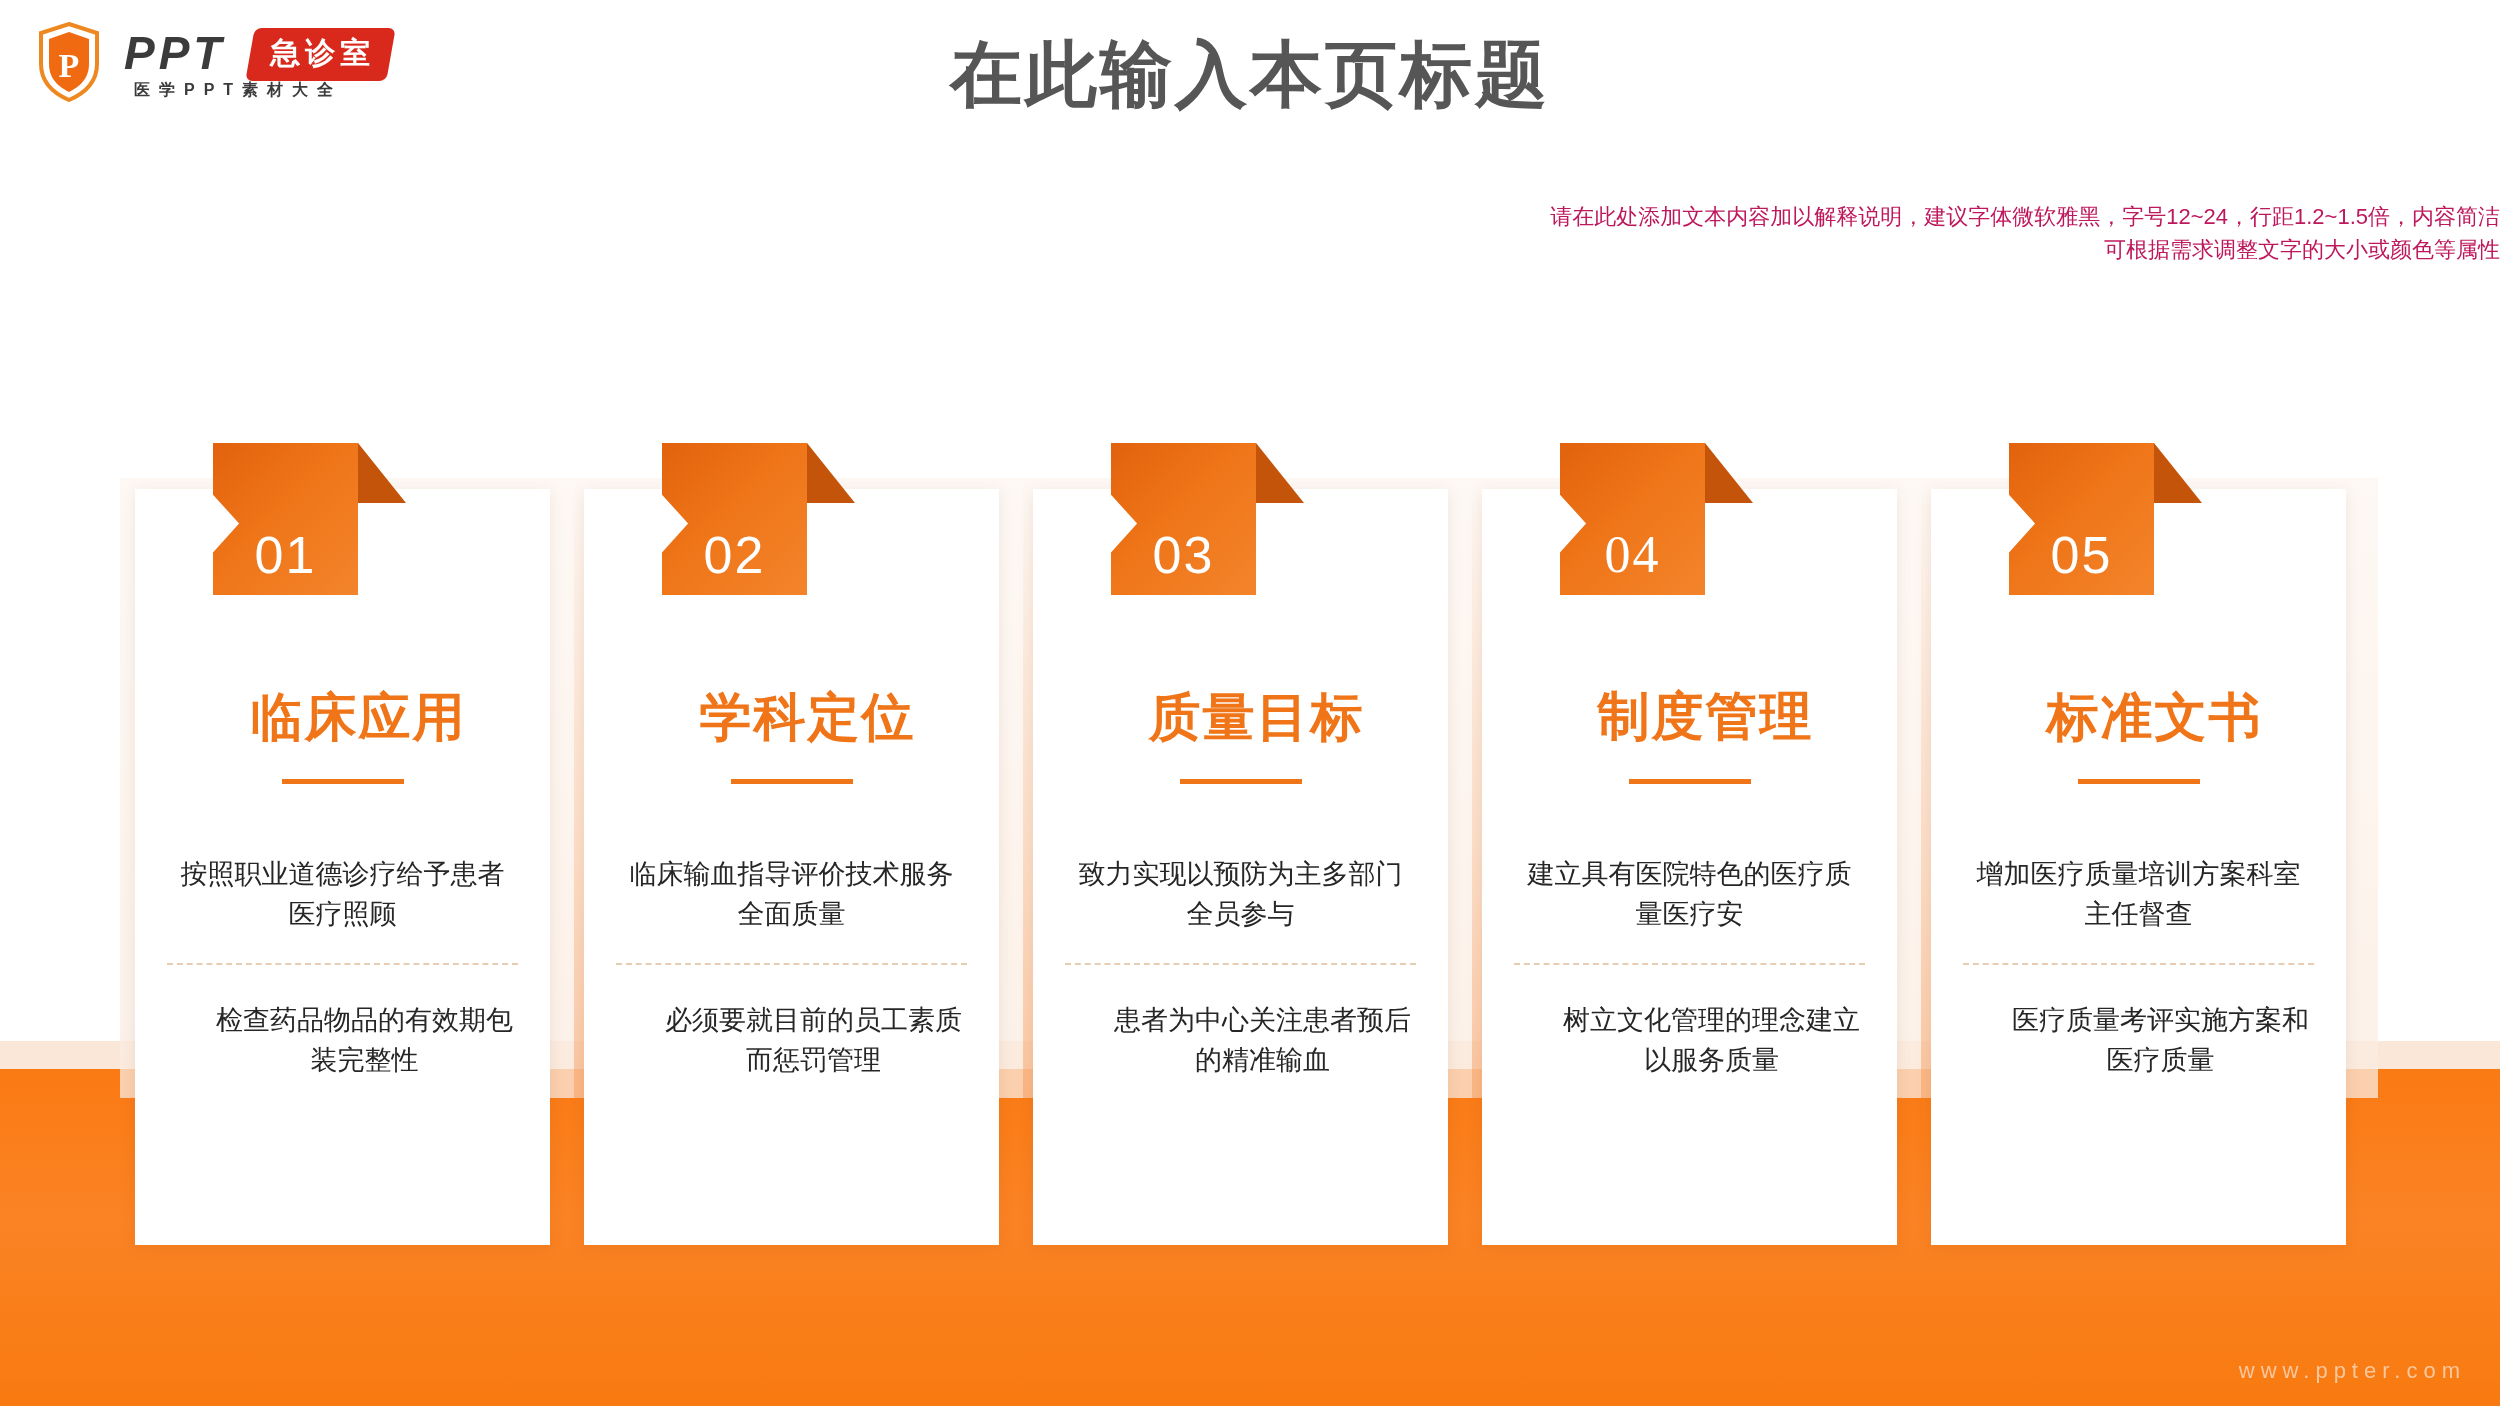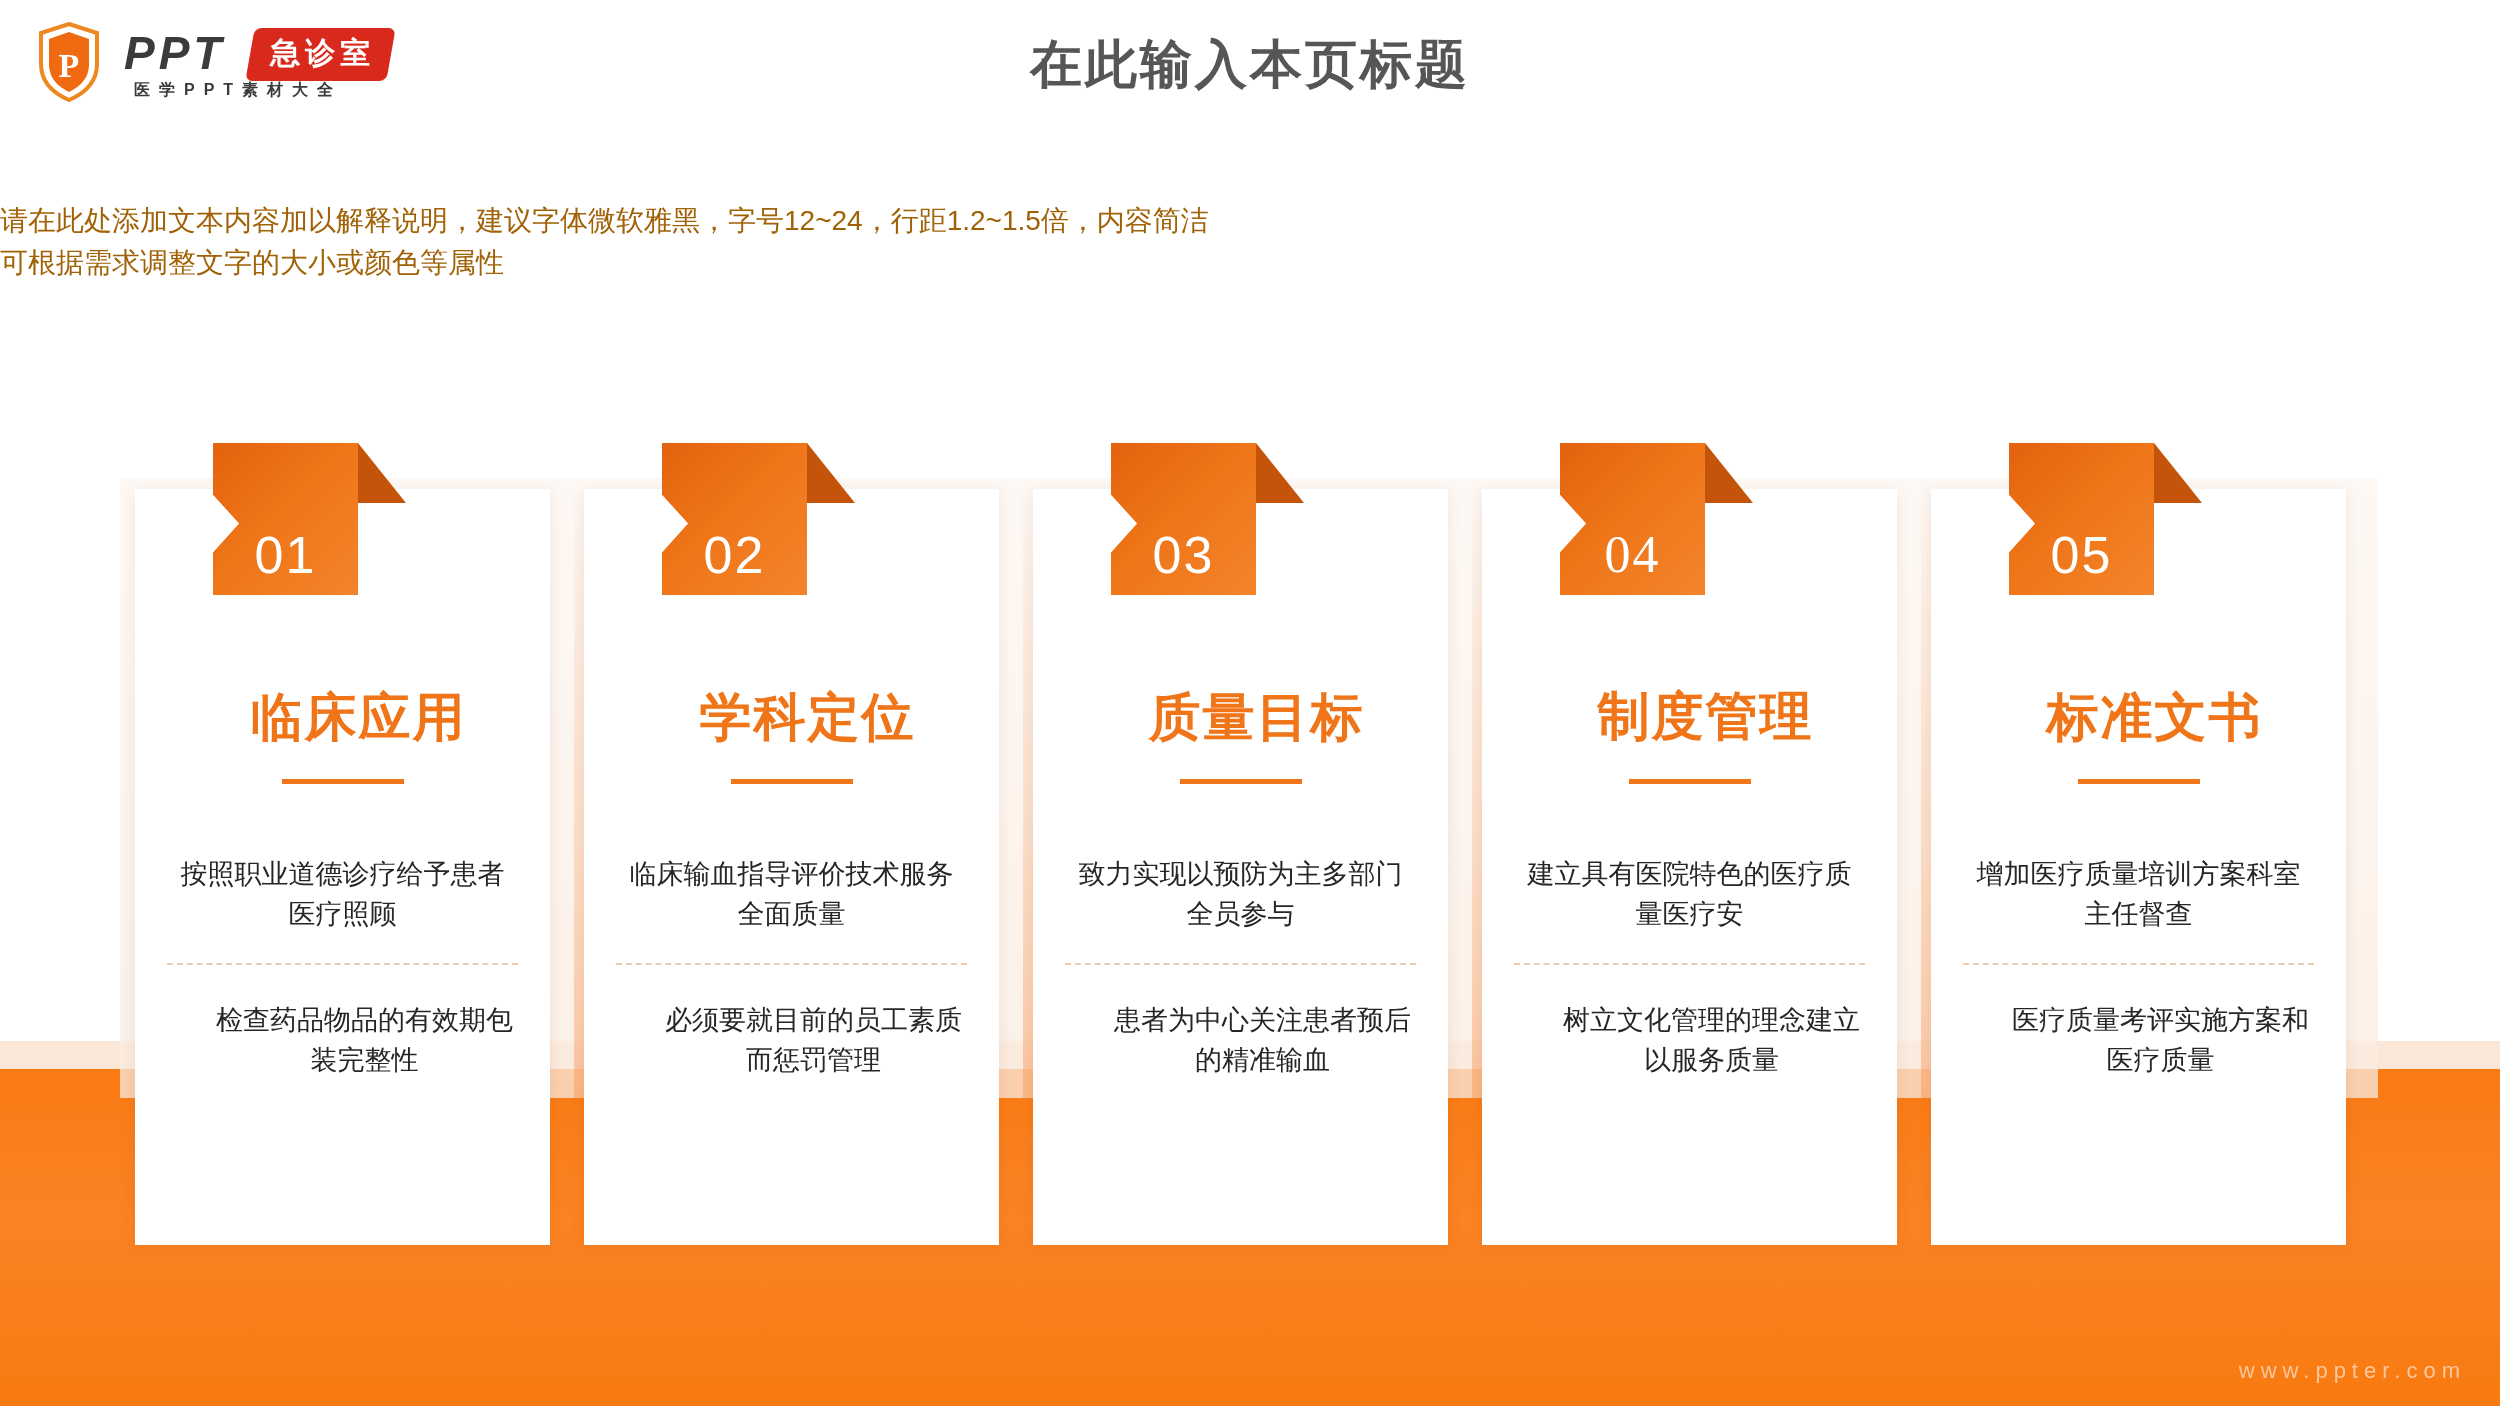--- a/index.html
+++ b/index.html
@@ -51,26 +51,26 @@
     transform:skewX(-10deg);
   }
   .logo .badge-red span{display:inline-block;transform:skewX(10deg);}
   .logo .sub-txt{
     position:absolute;left:98px;top:66px;
     font-size:16px;font-weight:bold;letter-spacing:9px;color:#3b3b3b;margin-left:8px;
   }
 
   .page-title{
     position:absolute;left:0;right:0;top:38px;text-align:center;
-    font-size:52px;font-weight:bold;letter-spacing:3px;color:#565656;
+    font-size:72px;font-weight:bold;letter-spacing:3px;color:#565656;
     line-height:1;
   }
   .page-sub{
-    position:absolute;left:0;right:0;top:200px;text-align:left;
-    font-size:28px;color:#a16207;line-height:1.5;
+    position:absolute;left:0;right:0;top:200px;text-align:right;
+    font-size:22px;color:#be185d;line-height:1.5;
   }
   .page-sub div{white-space:nowrap;}
 
   
   .cards{position:absolute;left:0;top:0;width:2500px;height:1312px;}
   .card{
     position:absolute;top:489px;width:415px;height:756px;
     background:#ffffff;
     box-shadow:0 3px 14px rgba(120,70,30,.10);
   }

